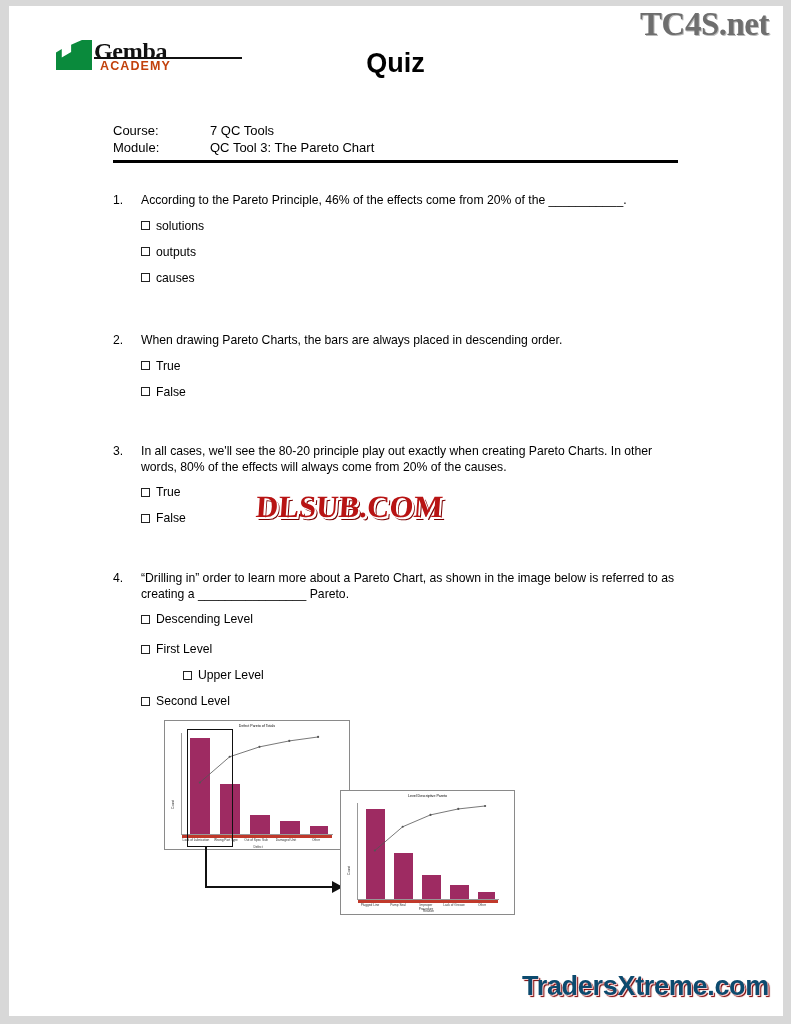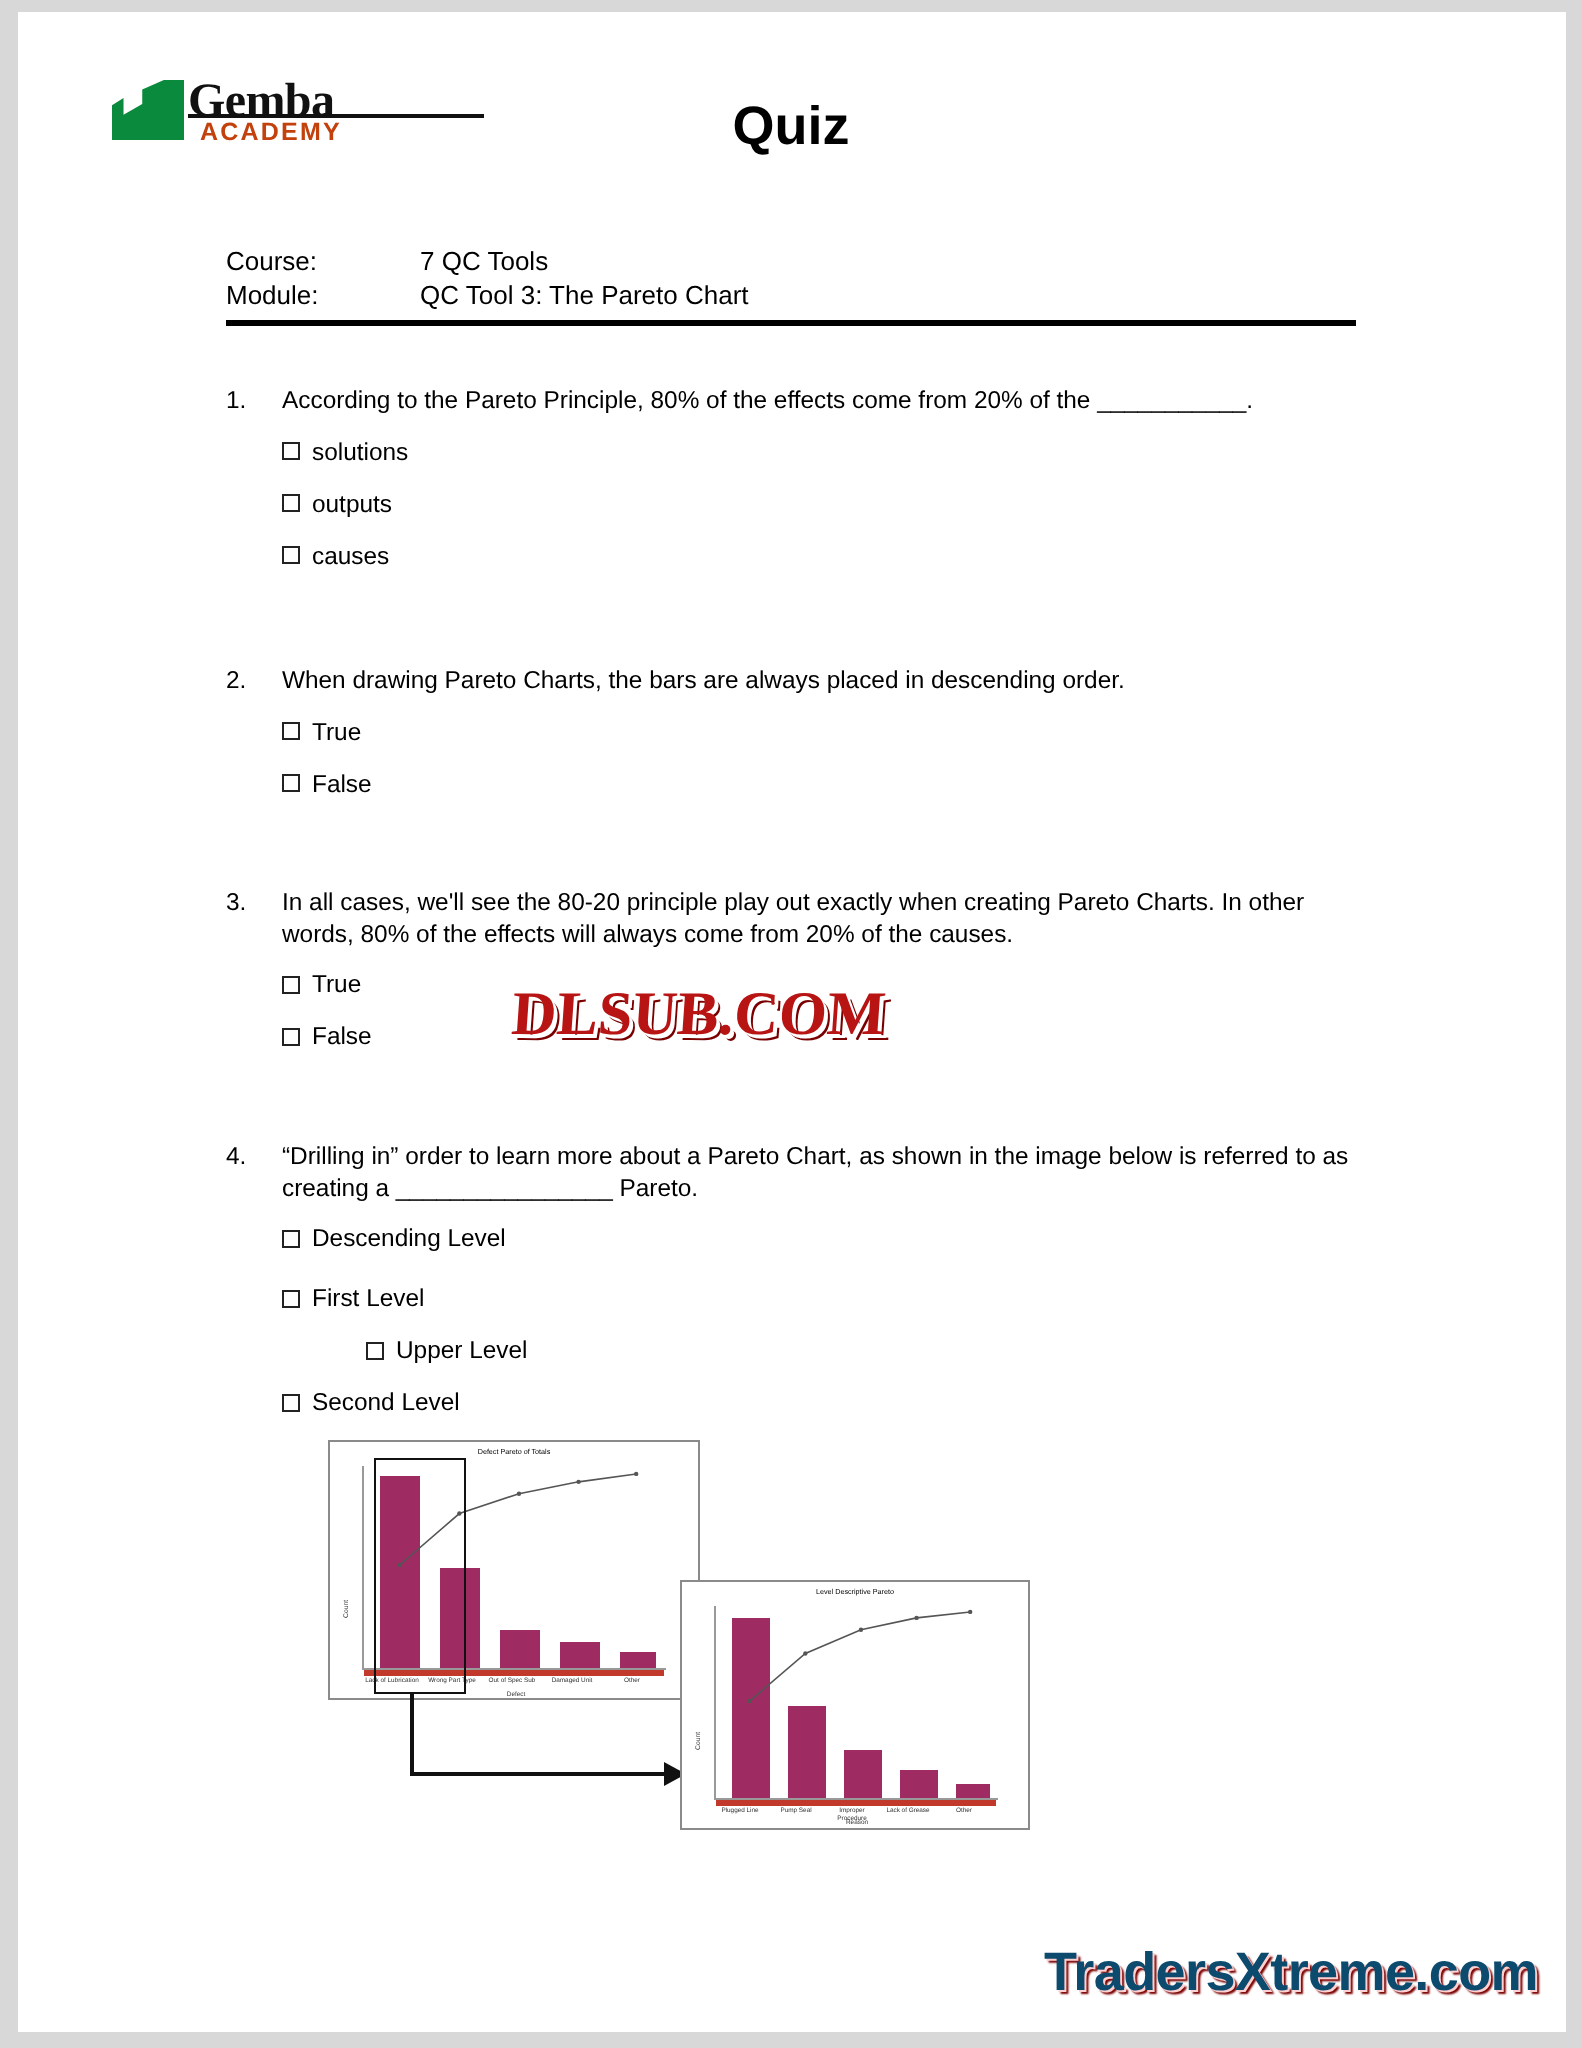--- a/index.html
+++ b/index.html
@@ -185,20 +185,21 @@
 </head>
 <body>
 
 <div class="page">
 
   <div class="scan-edge-left"></div>
   <div class="scan-edge-right"></div>
   <div class="scan-edge-top"></div>
   <div class="scan-edge-bottom"></div>
 
+  <div class="wm-top">TC4S.net</div>
   <div class="wm-mid">DLSUB.COM</div>
   <div class="wm-bottom">TradersXtreme.com</div>
 
   <div class="logo">
     <div class="logo-mark"></div>
     <div class="logo-rule"></div>
     <div class="logo-text-1">Gemba</div>
     <div class="logo-text-2">ACADEMY</div>
   </div>
 
@@ -212,21 +213,21 @@
     <div class="meta-row">
       <div class="meta-label">Module:</div>
       <div>QC Tool 3: The Pareto Chart</div>
     </div>
   </div>
   <div class="meta-rule"></div>
 
   <div class="q" style="top:193px;">
     <div class="q-head">
       <div class="q-num">1.</div>
-      <div class="q-text">According to the Pareto Principle, 80% of the effects come from 20% of the ___________.</div>
+      <div class="q-text">According to the Pareto Principle, 46% of the effects come from 20% of the ___________.</div>
     </div>
     <div class="opts">
       <div class="opt">
         <span class="cb"></span>
         <span>solutions</span>
       </div>
       <div class="opt">
         <span class="cb"></span>
         <span>outputs</span>
       </div>

